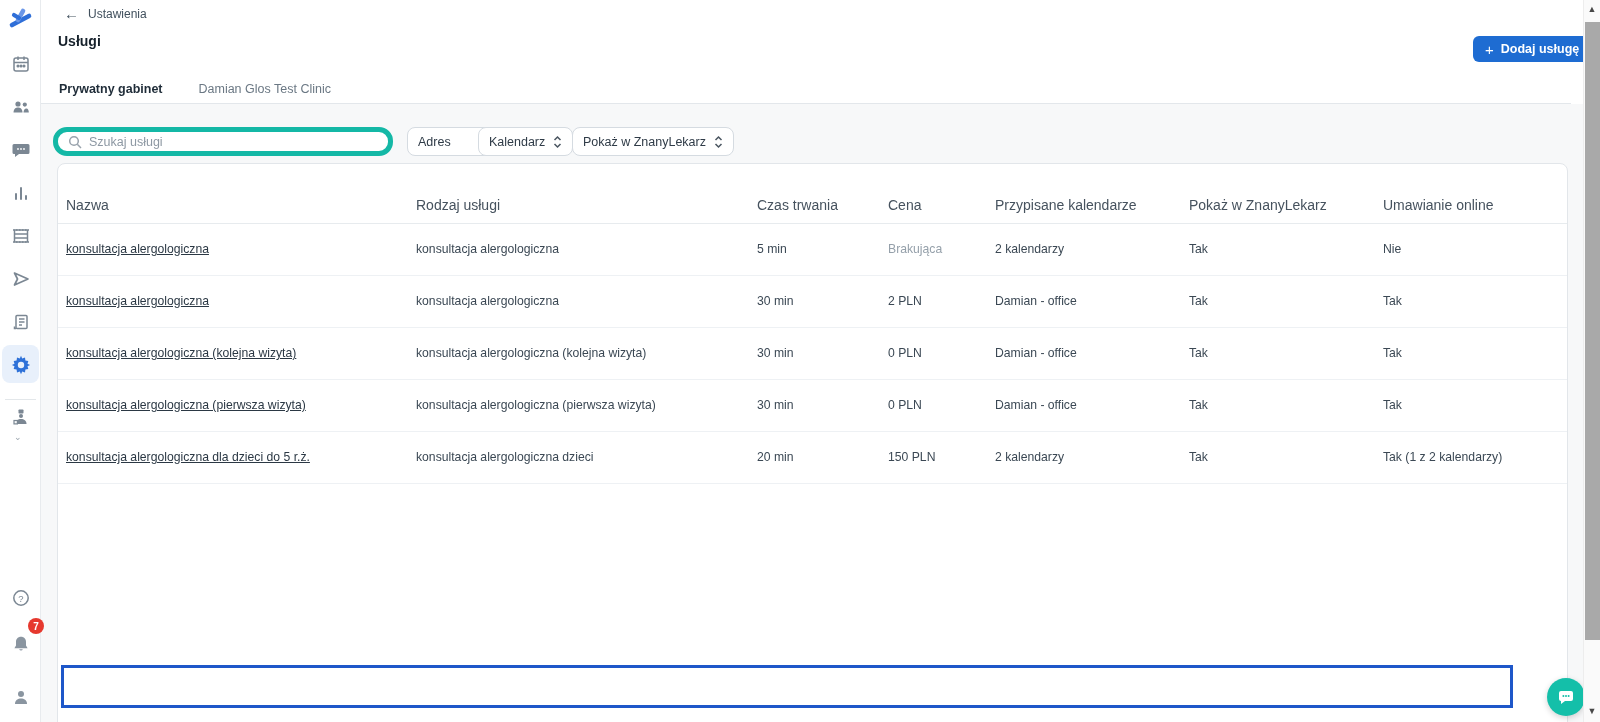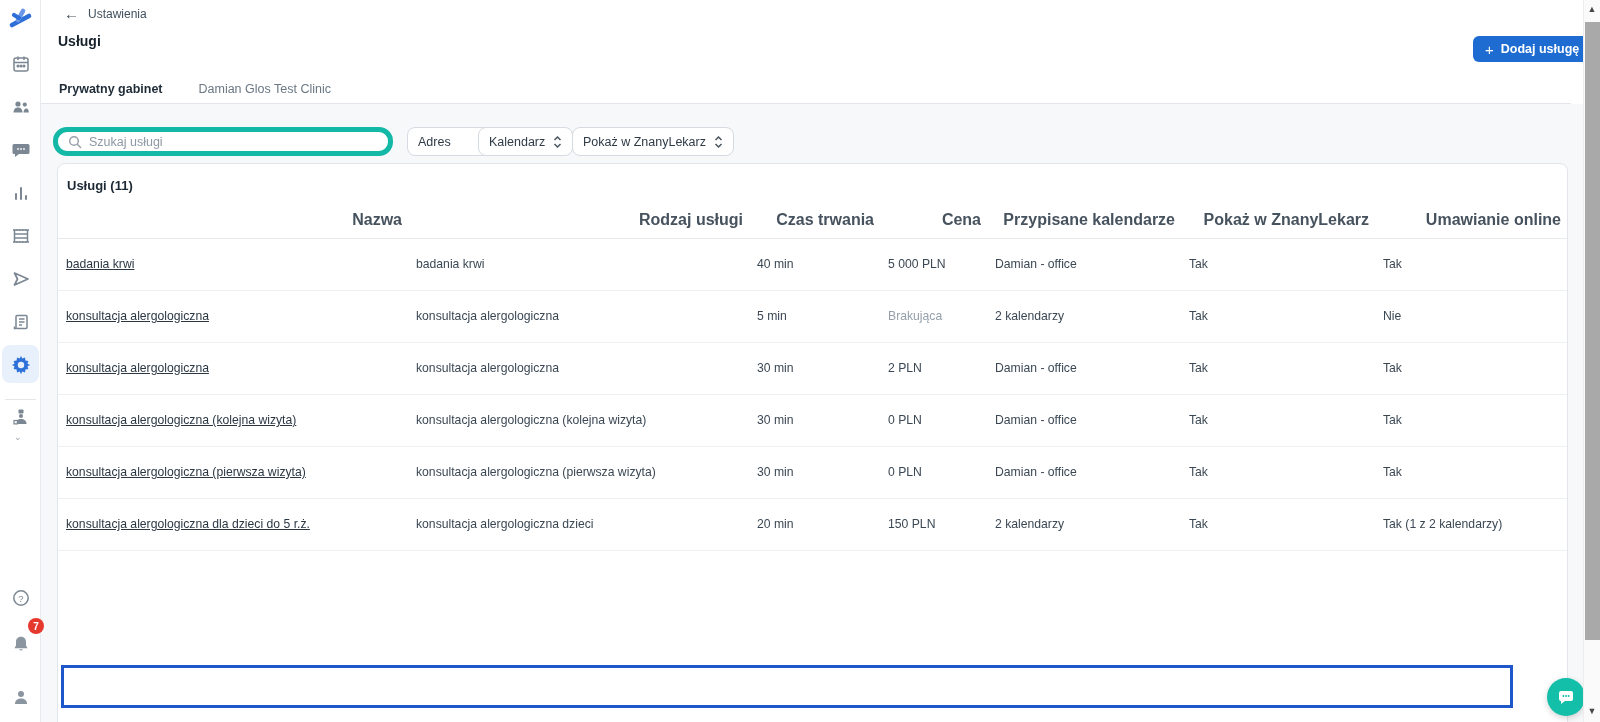--- a/index.html
+++ b/index.html
@@ -41,21 +41,21 @@
   .search-box input::placeholder { color:#8d98a3; }
   .chip { position:absolute; top:127px; height:29px; background:#fff; border:1px solid #d5dbe1; border-radius:8px;
           display:flex; align-items:center; padding:0 10px; gap:8px; font-size:12.5px; color:#2f3b47; cursor:pointer; z-index:2; }
   .chip-adres { left:407px;gap:28px; } .chip-kalendarz { left:478px; } .chip-pokaz { left:572px; }
 
   
   .card { position:absolute; left:57px; top:163px; width:1511px; height:600px; background:#fff; border:1px solid #e2e6ea;
           border-radius:8px; z-index:2; padding-top:14px; }
   .card-title { font-size:13px; font-weight:bold; color:#1c2834; padding-left:9px; }
   table { width:100%; border-collapse:collapse; table-layout:fixed; margin-top:9px; }
-  th { text-align:right; font-size:16px; font-weight:bold; color:#46525e; height:36px; padding:0 6px 0 8px; border-bottom:1px solid #e7ebee; }
+  th { text-align:left; font-size:14px; font-weight:normal; color:#46525e; height:36px; padding:0 6px 0 8px; border-bottom:1px solid #e7ebee; }
   td { height:52px; font-size:12.2px; color:#3b4854; padding:0 6px 0 8px; border-bottom:1px solid #eef1f4; background:#fff; }
   .name-link { color:#2b3844; text-decoration:underline; cursor:pointer; }
   .muted { color:#95a0aa; }
 
   
   .highlight-box { position:absolute; left:61px; top:665px; width:1452px; height:43px; border:3px solid var(--highlight,#1e57c9);
                    z-index:10; pointer-events:none; }
 
   
   .chat-fab { position:absolute; left:1547px; top:678px; width:38px; height:38px; border-radius:50%; background:var(--fab,#14bfa9);
@@ -231,21 +231,20 @@
 </div>
 <div class="chip chip-pokaz">
   <span>Pokaż w ZnanyLekarz</span>
   <svg width="9" height="14" viewBox="0 0 9 14" stroke="#4a5560" fill="none" stroke-width="1.5">
     <polyline points="1.5,5 4.5,2 7.5,5"></polyline>
       <polyline points="1.5,9 4.5,12 7.5,9"></polyline>
   </svg>
 </div>
 
 <div class="card">
-  <div class="card-title">Usługi (11)</div>
   <table>
     <colgroup>
       <col style="width:350px">
         <col style="width:341px">
         <col style="width:131px">
         <col style="width:107px">
       <col style="width:194px">
         <col style="width:194px">
         <col>
     </colgroup>
@@ -255,29 +254,20 @@
         <th>Rodzaj usługi</th>
         <th>Czas trwania</th>
         <th>Cena</th>
         <th>Przypisane kalendarze</th>
         <th>Pokaż w ZnanyLekarz</th>
         <th>Umawianie online</th>
       </tr>
     </thead>
     <tbody>
         <tr>
-    <td><a class="name-link">badania krwi</a></td>
-    <td><span>badania krwi</span></td>
-    <td><span>40 min</span></td>
-    <td><span>5 000 PLN</span></td>
-    <td><span>Damian - office</span></td>
-    <td><span>Tak</span></td>
-    <td><span>Tak</span></td>
-  </tr>
-        <tr>
     <td><a class="name-link">konsultacja alergologiczna</a></td>
     <td><span>konsultacja alergologiczna</span></td>
     <td><span>5 min</span></td>
     <td><span class="muted">Brakująca</span></td>
     <td><span>2 kalendarzy</span></td>
     <td><span>Tak</span></td>
     <td><span>Nie</span></td>
   </tr>
         <tr>
     <td><a class="name-link">konsultacja alergologiczna</a></td>

